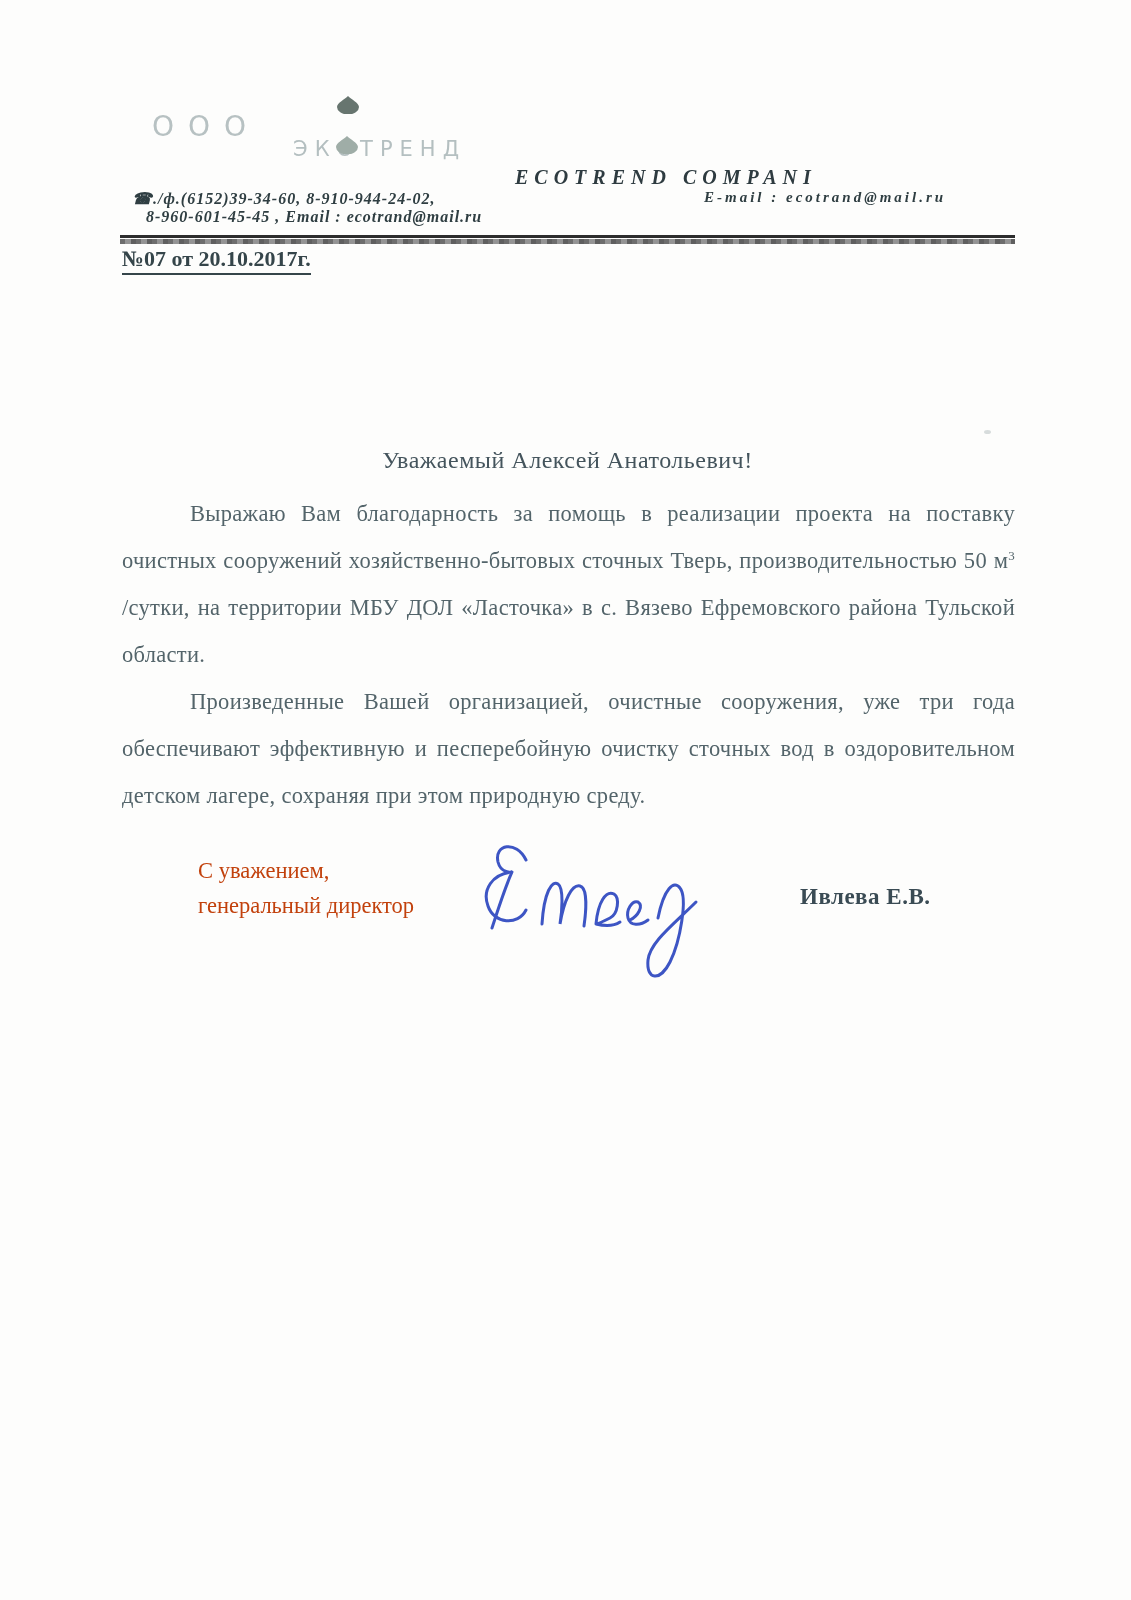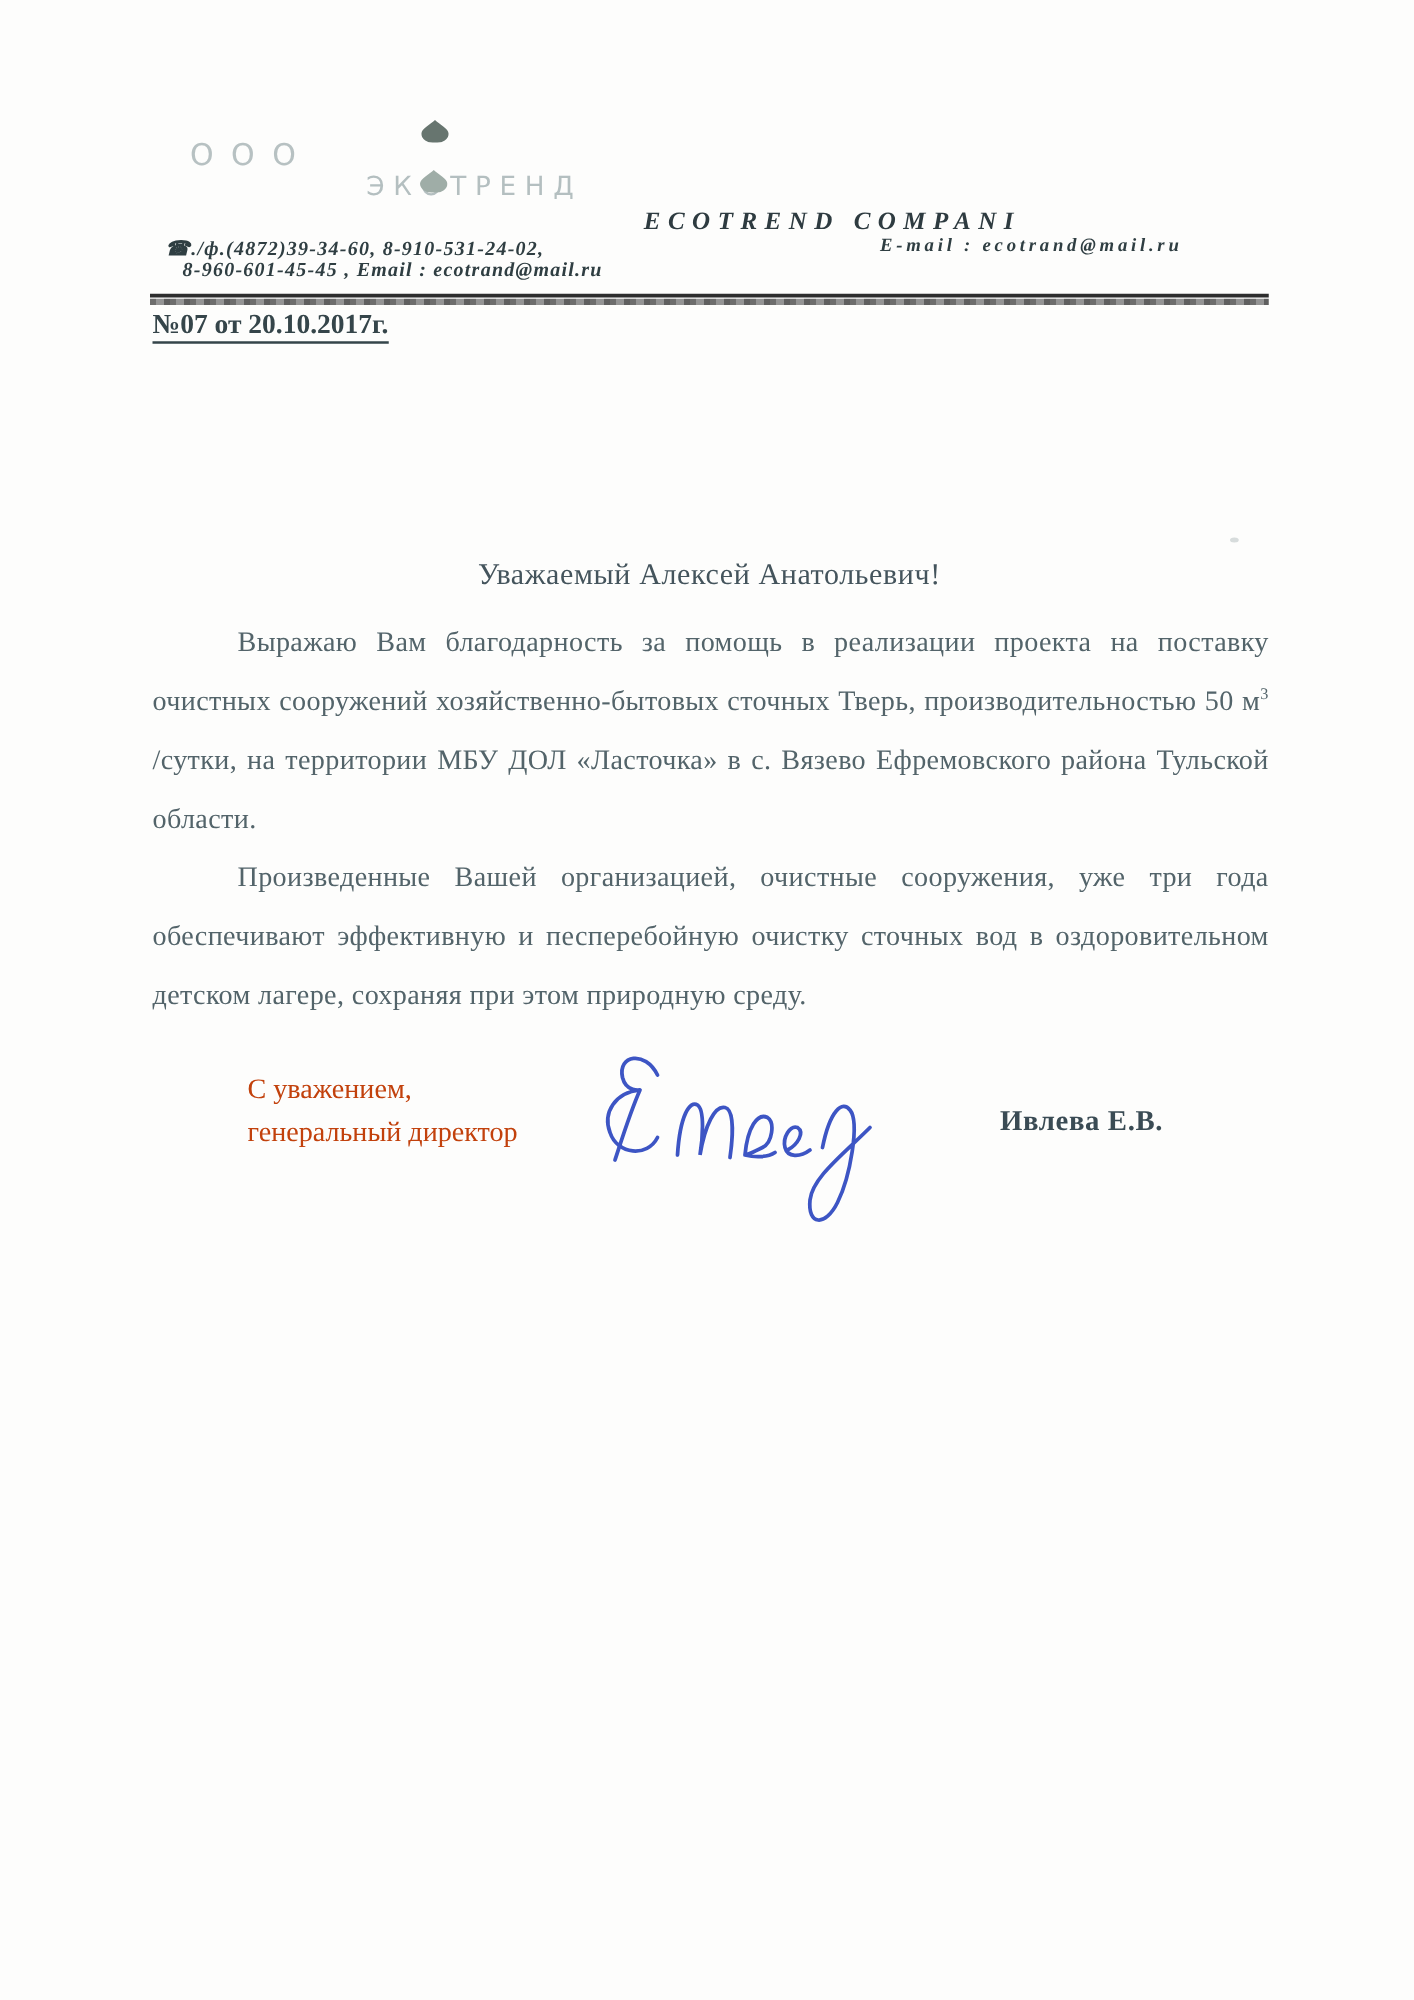--- a/index.html
+++ b/index.html
@@ -10,21 +10,21 @@
     margin:0 auto;
     background:#fdfdfc;
     font-family:"Liberation Serif", serif;
     overflow:hidden;
   }
 
   
   .logo-ooo {
     position:absolute; left:152px; top:110px;
     font-family:"DejaVu Sans", sans-serif;
-    font-size:24px; letter-spacing:14px; color:#b7c1c2;
+    font-size:28px; letter-spacing:14px; color:#b7c1c2;
   }
   .logo-name {
     position:absolute; left:293px; top:109px;
     font-family:"DejaVu Sans", sans-serif;
     font-size:21px; letter-spacing:7px; color:#b4bfc0;margin-top:28px;
   }
   .leaf { position:absolute; width:22px; height:18px; }
   .leaf svg { display:block; width:100%; height:100%; }
   .leaf-top { left:337px; top:96px; }
   .leaf-bottom { left:336px; top:136px; }
@@ -124,21 +124,21 @@
       </svg>
   </div>
   <div class="logo-name">ЭКОТРЕНД</div>
   <div class="leaf leaf-bottom">
     <svg viewBox="0 0 22 18">
         <path d="M11,0 C14,3 22,7 22,11 A11,7.5 0 1,1 0,11 C0,7 8,3 11,0 Z" fill="#9fada7"></path>
       </svg>
   </div>
 
   <div class="company-en">ECOTREND COMPANI</div>
-  <div class="phone-line1">☎./ф.(4872)39-34-60, 8-910-531-24-02,</div>
+  <div class="phone-line1">☎./ф.(6152)39-34-60, 8-910-944-24-02,</div>
   <div class="email-right">E-mail : ecotrand@mail.ru</div>
   <div class="phone-line2">8-960-601-45-45 , Email : ecotrand@mail.ru</div>
 
   <div class="rule">
     <div class="thin"></div>
     <div class="thick"></div>
   </div>
 
   <div class="ref">№07 от 20.10.2017г.</div>
 

